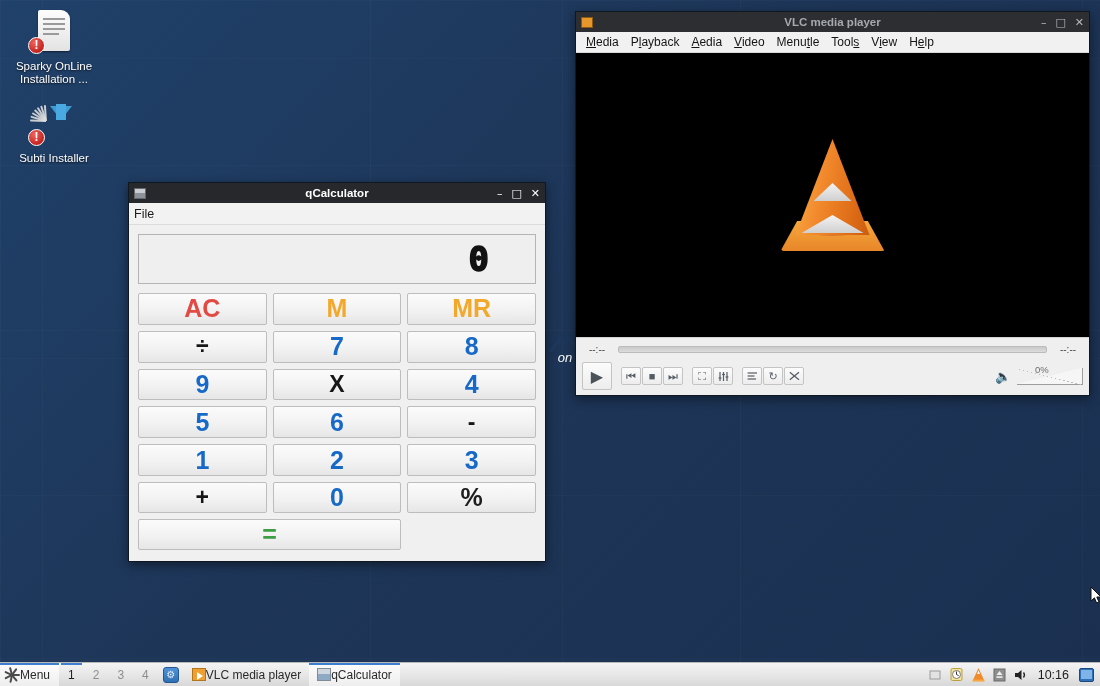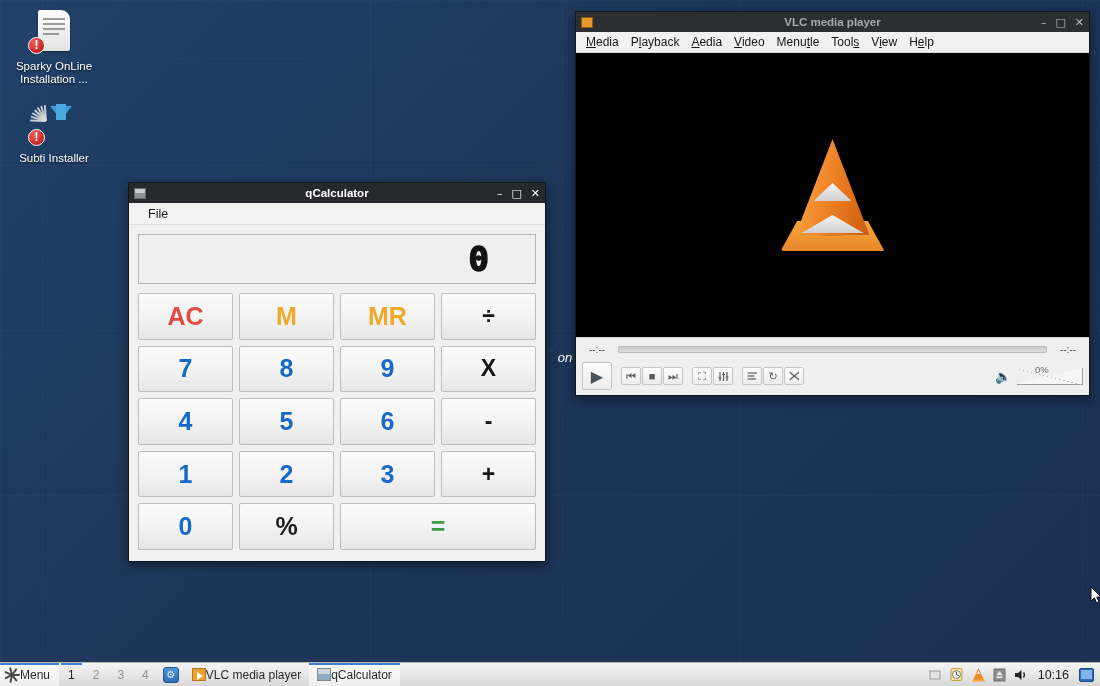--- a/index.html
+++ b/index.html
@@ -173,21 +173,21 @@
     left: 128px; top: 182px;
     width: 418px; height: 380px;
     display: flex; flex-direction: column;
   }
   .menubar {
     height: 22px;
     background: #f2f2f2;
     border-bottom: 1px solid #dcdcdc;
     display: flex;
     align-items: center;
-    padding-left: 14px;
+    padding-left: 0;
   }
   .menubar .mi {
     font-size: 12.5px;
     color: #1b1b1b;
     padding: 2px 5px;
     cursor: default;
   }
   .calc-body {
     flex: 1;
     background: #f0f0f0;
@@ -209,21 +209,21 @@
     font-family: "DejaVu Sans Mono", monospace;
     font-size: 34px;
     font-weight: bold;
     color: #121212;
     letter-spacing: 1px;
     -webkit-text-stroke: 1.5px #121212;
   }
   .keys {
     flex: 1;
     display: grid;
-    grid-template-columns: repeat(4, 1fr);
+    grid-template-columns: repeat(3, 1fr);
     grid-template-rows: repeat(5, 1fr);
     gap: 6px;
   }
   .key {
     background: linear-gradient(to bottom, #fbfbfb 0%, #f2f2f2 55%, #e6e6e6 100%);
     border: 1px solid #bdbdbd;
     border-radius: 2px;
     display: flex;
     align-items: center;
     justify-content: center;

